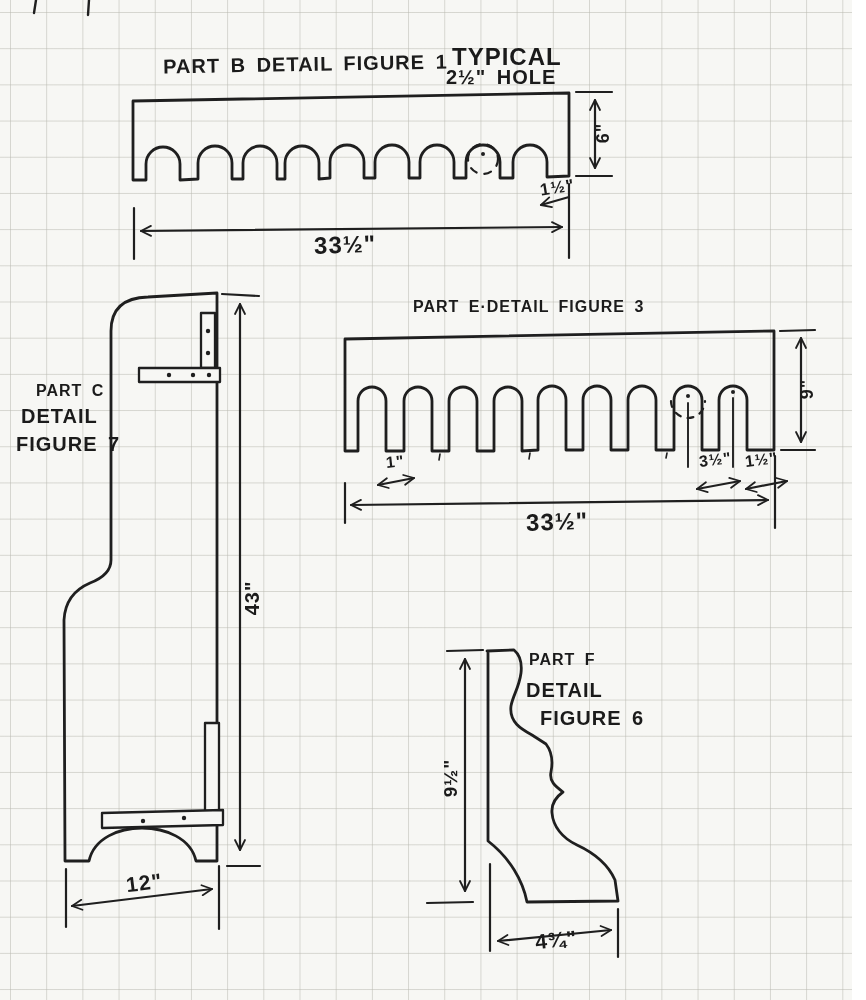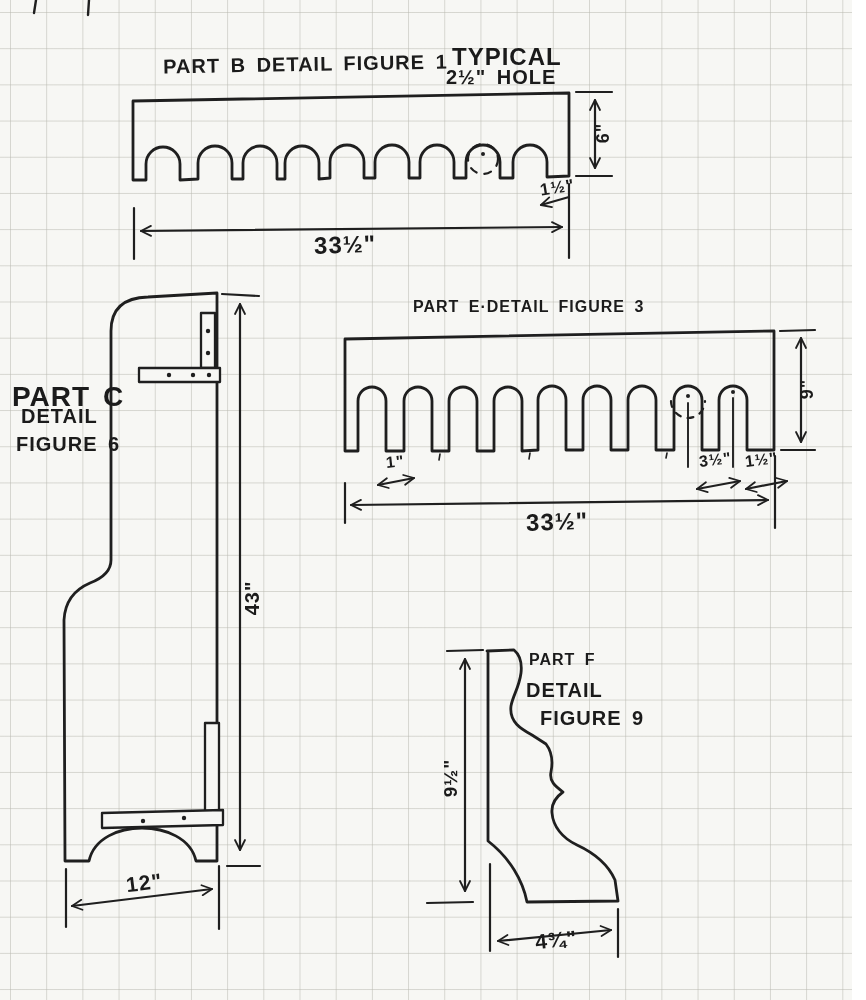--- a/index.html
+++ b/index.html
@@ -172,25 +172,25 @@
   <div class="lbl" style="left:540px;top:179px;font-size:17px;transform:rotate(-9deg);">1½"</div>
   <div class="lbl" style="left:314px;top:233px;font-size:24px;transform:rotate(-2deg);">33½"</div>
 
   <div class="lbl" style="left:413px;top:299px;font-size:16px;">PART E·DETAIL FIGURE 3</div>
   <div class="lbl" style="left:386px;top:454px;font-size:16px;transform:rotate(-6deg);">1"</div>
   <div class="lbl" style="left:699px;top:452px;font-size:16px;transform:rotate(-7deg);">3½"</div>
   <div class="lbl" style="left:745px;top:452px;font-size:16px;transform:rotate(-7deg);">1½"</div>
   <div class="lbl rot" style="left:807px;top:389px;font-size:18px;">9"</div>
   <div class="lbl" style="left:526px;top:510px;font-size:24px;transform:rotate(-2deg);">33½"</div>
 
-  <div class="lbl" style="left:12px;top:383px;font-size:28px;text-align:right;">PART C</div>
+  <div class="lbl" style="left:36px;top:383px;font-size:16px;text-align:right;">PART C</div>
   <div class="lbl" style="left:21px;top:406px;font-size:20px;">DETAIL</div>
-  <div class="lbl" style="left:16px;top:434px;font-size:20px;">FIGURE 6</div>
+  <div class="lbl" style="left:16px;top:434px;font-size:20px;">FIGURE 7</div>
   <div class="lbl rot" style="left:252px;top:598px;font-size:20px;">43"</div>
   <div class="lbl" style="left:126px;top:872px;font-size:21px;transform:rotate(-7deg);">12"</div>
 
   <div class="lbl" style="left:529px;top:652px;font-size:16px;">PART F</div>
   <div class="lbl" style="left:526px;top:680px;font-size:20px;">DETAIL</div>
-  <div class="lbl" style="left:540px;top:708px;font-size:20px;">FIGURE 9</div>
+  <div class="lbl" style="left:540px;top:708px;font-size:20px;">FIGURE 6</div>
   <div class="lbl rot" style="left:450px;top:778px;font-size:19px;">9½"</div>
   <div class="lbl" style="left:535px;top:929px;font-size:21px;transform:rotate(-6deg);">4¾"</div>
 
 </div>
 
 </body></html>

